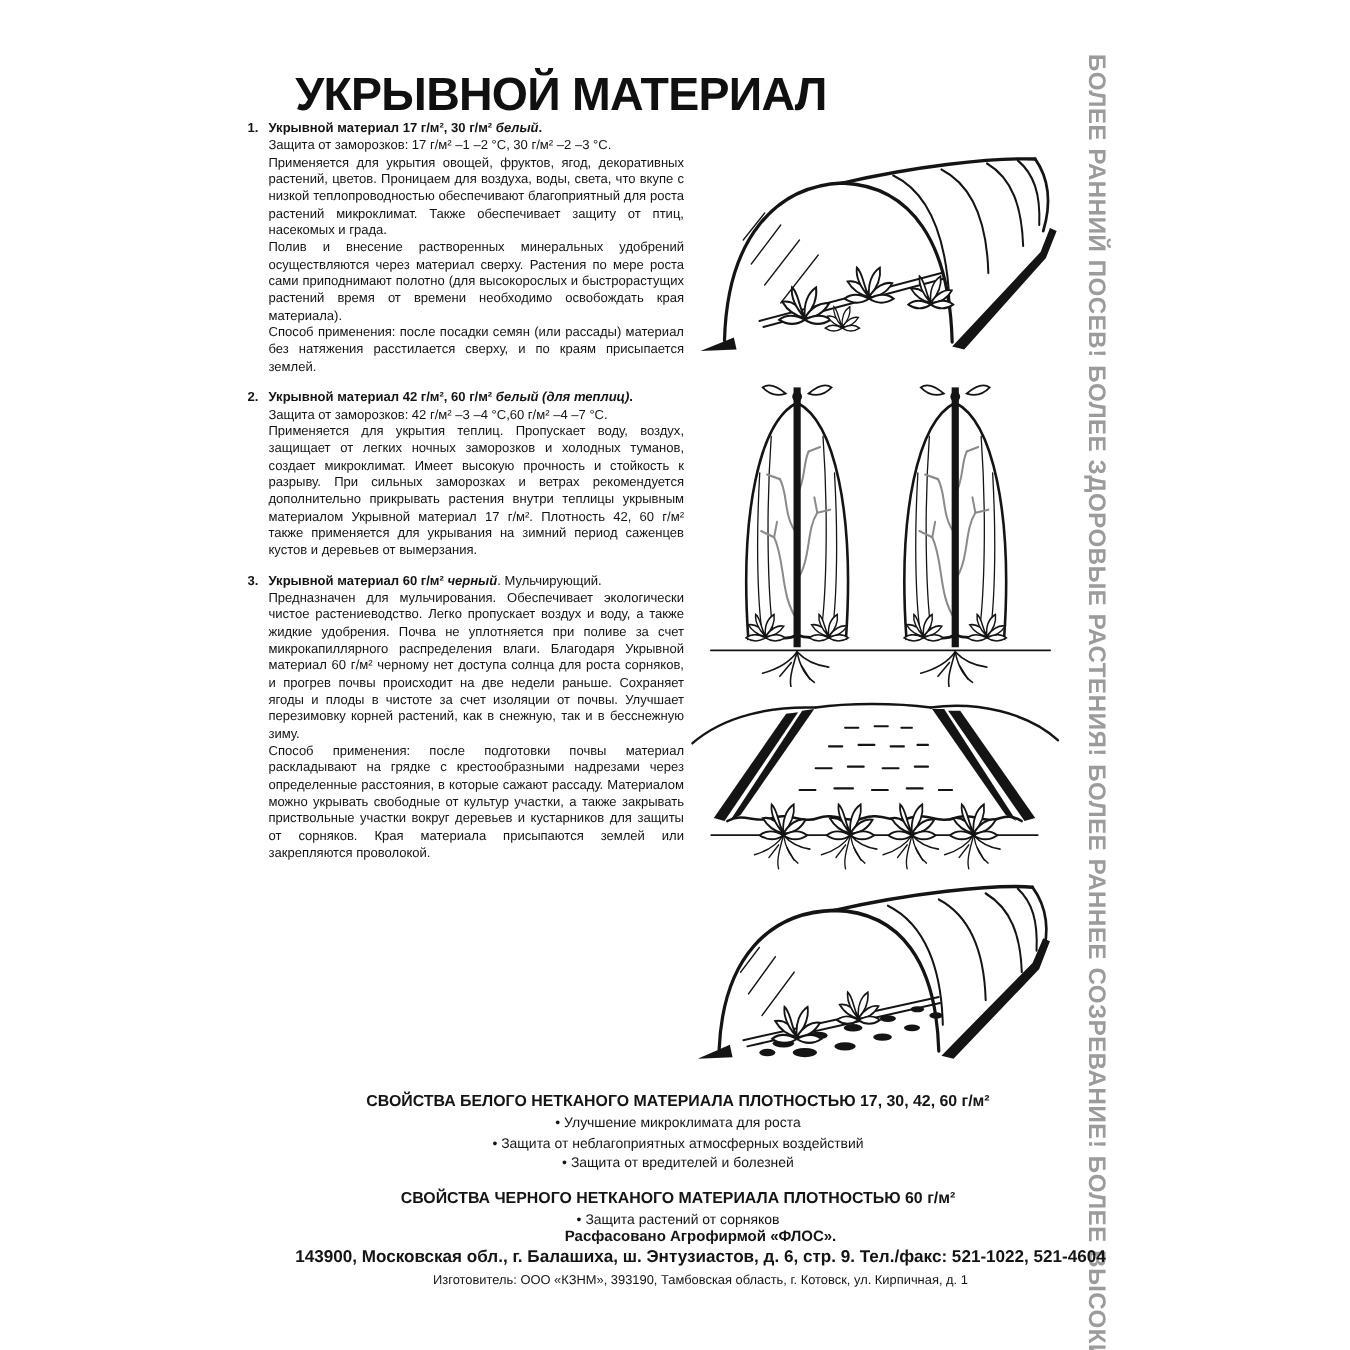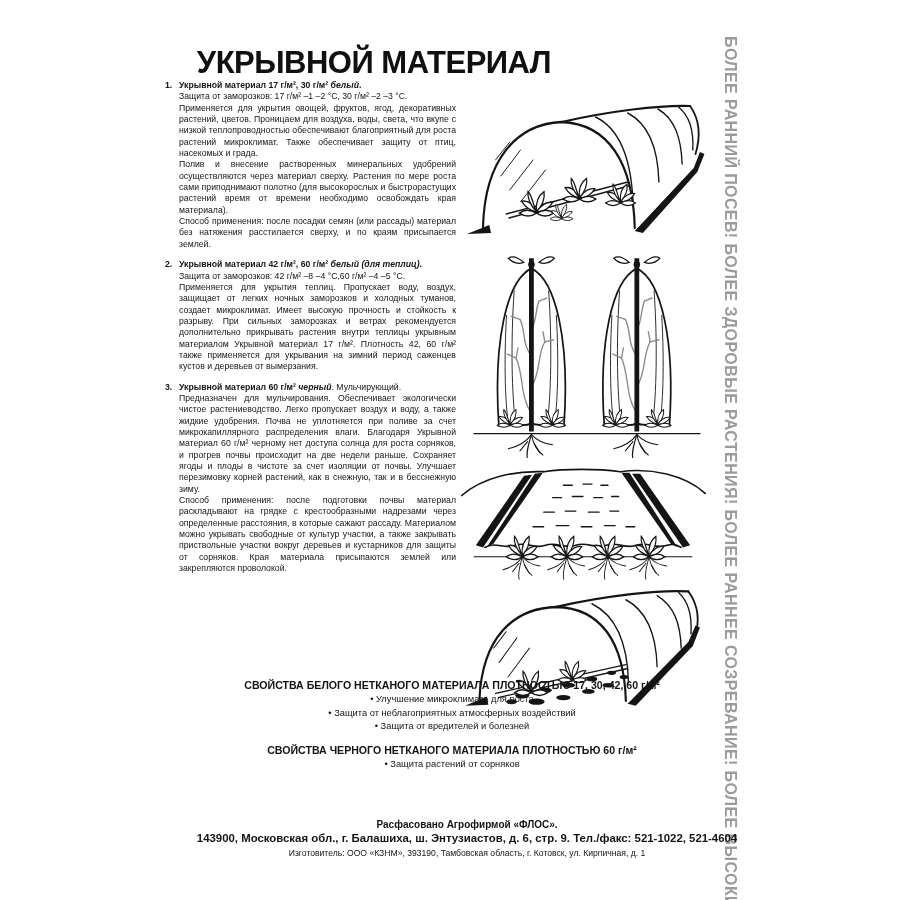--- a/index.html
+++ b/index.html
@@ -25,21 +25,21 @@
   .sec-head{font-weight:bold;}
   .sec-head .tail{font-weight:normal;}
   .sec-head i{font-style:italic;}
   .section p{margin:0;}
   figure{margin:0;position:absolute;}
   .fig1{left:458px;top:84px;}
   .fig2{left:472px;top:244px;}
   .fig3{left:458px;top:452px;}
   .fig4{left:458px;top:576px;}
   .props{
-    position:absolute;top:678px;left:148px;width:608px;text-align:center;
+    position:absolute;top:727px;left:148px;width:608px;text-align:center;
   }
   .props h3{margin:0;font-size:10.6px;font-weight:bold;line-height:15px;}
   .props h3.black{margin-top:9px;}
   .bullet-line{font-size:9.3px;line-height:13.6px;}
   .footer{
     position:absolute;top:818px;left:111px;width:712px;text-align:center;
   }
   .footer .l1{font-size:10px;font-weight:bold;line-height:13px;margin:0;}
   .footer .l2{font-size:11.4px;font-weight:bold;line-height:15px;margin:0;}
   .footer .l3{font-size:8.6px;line-height:12px;margin:1px 0 0 0;}
@@ -59,21 +59,21 @@
     <div class="sec-head"><span>Укрывной материал 17 г/м², 30 г/м²</span> <i>белый</i><span>.</span></div>
     <p>Защита от заморозков: 17 г/м² –1 –2 °С, 30 г/м² –2 –3 °С.</p>
     <p>Применяется для укрытия овощей, фруктов, ягод, декоративных растений, цветов. Проницаем для воздуха, воды, света, что вкупе с низкой теплопроводностью обеспечивают благоприятный для роста растений микроклимат. Также обеспечивает защиту от птиц, насекомых и града.</p>
     <p>Полив и внесение растворенных минеральных удобрений осуществляются через материал сверху. Растения по мере роста сами приподнимают полотно (для высокорослых и быстрорастущих растений время от времени необходимо освобождать края материала).</p>
     <p>Способ применения: после посадки семян (или рассады) материал без натяжения расстилается сверху, и по краям присыпается землей.</p>
   </div>
 
   <div class="section">
     <span class="sec-num">2.</span>
     <div class="sec-head"><span>Укрывной материал 42 г/м², 60 г/м²</span> <i>белый (для теплиц)</i><span>.</span></div>
-    <p>Защита от заморозков: 42 г/м² –8 –4 °С,60 г/м² –4 –5 °С.</p>
+    <p>Защита от заморозков: 42 г/м² –3 –4 °С,60 г/м² –4 –7 °С.</p>
     <p>Применяется для укрытия теплиц. Пропускает воду, воздух, защищает от легких ночных заморозков и холодных туманов, создает микроклимат. Имеет высокую прочность и стойкость к разрыву. При сильных заморозках и ветрах рекомендуется дополнительно прикрывать растения внутри теплицы укрывным материалом Укрывной материал 17 г/м². Плотность 42, 60 г/м² также применяется для укрывания на зимний период саженцев кустов и деревьев от вымерзания.</p>
   </div>
 
   <div class="section">
     <span class="sec-num">3.</span>
     <div class="sec-head"><span>Укрывной материал 60 г/м²</span> <i>черный</i><span class="tail">. Мульчирующий.</span></div>
     <p>Предназначен для мульчирования. Обеспечивает экологически чистое растениеводство. Легко пропускает воздух и воду, а также жидкие удобрения. Почва не уплотняется при поливе за счет микрокапиллярного распределения влаги. Благодаря Укрывной материал 60 г/м² черному нет доступа солнца для роста сорняков, и прогрев почвы происходит на две недели раньше. Сохраняет ягоды и плоды в чистоте за счет изоляции от почвы. Улучшает перезимовку корней растений, как в снежную, так и в бесснежную зиму.</p>
     <p>Способ применения: после подготовки почвы материал раскладывают на грядке с крестообразными надрезами через определенные расстояния, в которые сажают рассаду. Материалом можно укрывать свободные от культур участки, а также закрывать приствольные участки вокруг деревьев и кустарников для защиты от сорняков. Края материала присыпаются землей или закрепляются проволокой.</p>
   </div>
 

